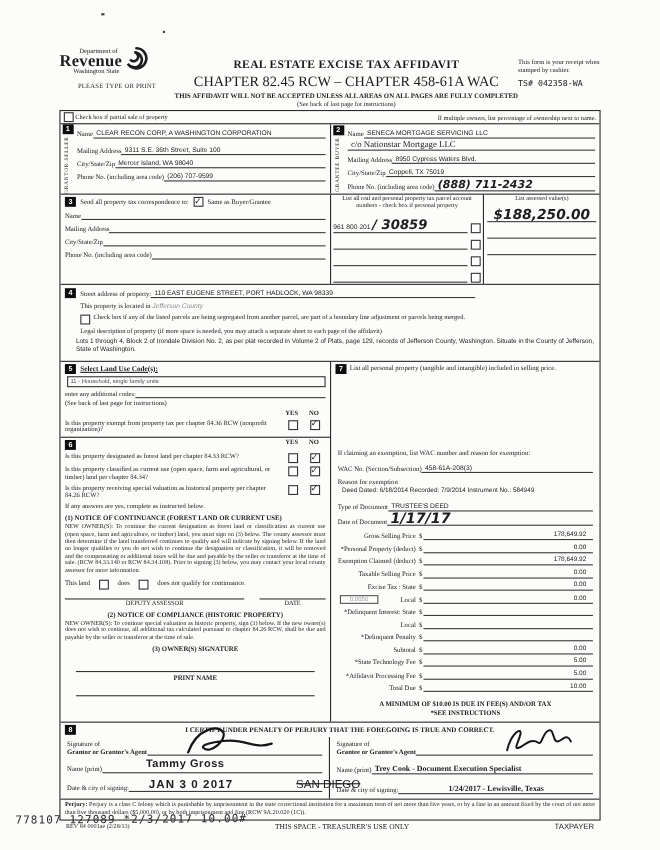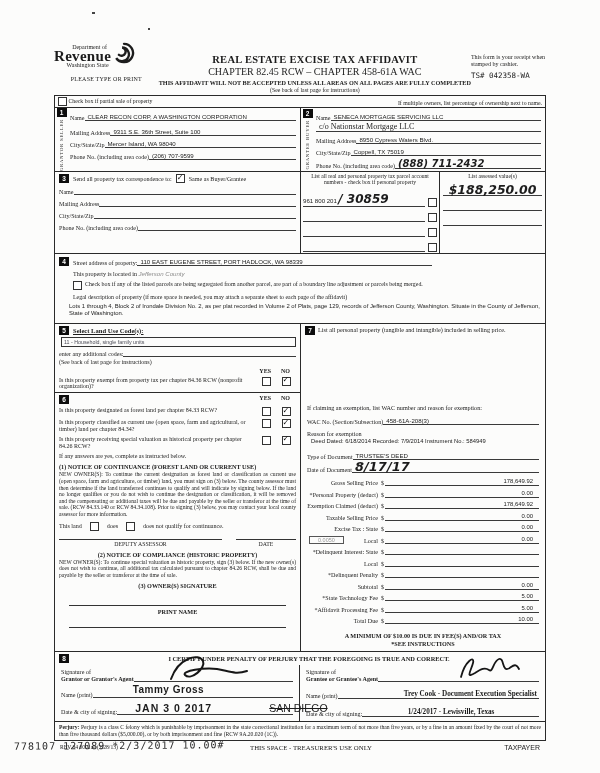--- a/index.html
+++ b/index.html
@@ -11,21 +11,21 @@
   .hdr{display:flex;align-items:flex-start;}
   .hdr-left{width:120px;text-align:center;}
   .logo-row{display:flex;align-items:flex-start;gap:2px;}
   .dept-top{font-size:6px;margin-left:14px;}
   .dept-name{font-size:15px;font-weight:bold;letter-spacing:.3px;line-height:12px;}
   .dept-sub{font-size:6px;margin-left:10px;}
   .logo-swirl{width:22px;height:22px;margin-top:-2px;}
   .please-type{font-size:6px;margin-top:8px;letter-spacing:.2px;}
   .hdr-center{flex:1;text-align:center;padding-top:10px;}
   .h-title{font-size:10.5px;font-weight:bold;letter-spacing:.3px;}
-  .h-sub{font-size:10px;margin-top:1px;text-align:center;}
+  .h-sub{font-size:13px;margin-top:1px;text-align:center;}
   .h-warning{font-size:6.2px;font-weight:bold;margin-top:2px;white-space:nowrap;}
   .h-seeback{font-size:5.8px;margin-top:1px;}
   .hdr-right{width:86px;text-align:left;padding-top:10px;}
   .h-receipt{font-size:6px;line-height:7px;}
   .h-ts{font-family:"DejaVu Sans Mono",monospace;font-size:7.5px;margin-top:3px;white-space:nowrap;}
 
   
   .mainbox{border:1px solid #2a2a2a;margin-top:2px;}
   .row{display:flex;border-bottom:1px solid #2a2a2a;}
   .topline{display:flex;justify-content:space-between;align-items:flex-end;
@@ -394,21 +394,21 @@
           </div>
 
           <div class="doc">
             <div class="fline" style="margin-top:2px;">
               <span class="fl-label">Type of Document</span>
               <span class="fl-val typed">TRUSTEE'S DEED</span>
             </div>
             <div class="fline" style="margin-top:2px;">
               <span class="fl-label">Date of Document</span>
               <span class="fl-val">
-                <span class="hand" style="font-size:13px;line-height:10px;">8/17/17</span>
+                <span class="hand" style="font-size:13px;line-height:10px;">1/17/17</span>
               </span>
             </div>
           </div>
 
           <div class="fee-table">
             <div class="fee-row">
                 <span class="fee-label">Gross Selling Price</span>
                 <span class="fee-dollar">$</span>
                 <span class="fee-line">178,649.92</span>
               </div>
@@ -516,21 +516,21 @@
           <svg class="sig-svg" style="left:155px;top:-12px;" width="70" height="30" viewBox="0 0 70 30">
             <path d="M6 24 C10 8, 20 2, 18 10 C16 18, 10 26, 20 20 C26 16, 30 14, 34 17 C38 20, 38 8, 44 6 C50 4, 46 22, 56 14 C60 11, 62 12, 64 16" fill="none" stroke="#161616" stroke-width="1.8" stroke-linecap="round"></path>
           </svg>
           <div class="fline" style="margin-top:2px;">
             <span class="two-line fl-label">
               <span>Signature of</span><br>
               <b>Grantee or Grantee's Agent</b>
             </span>
             <span class="fl-val"></span>
           </div>
-          <div class="fline" style="margin-top:8px;text-align:right;">
+          <div class="fline" style="margin-top:8px;">
             <span class="fl-label">Name (print)</span>
             <span class="fl-val printed-sig">Trey Cook - Document Execution Specialist</span>
           </div>
           <div class="fline" style="margin-top:9px;text-align:center;">
             <span class="fl-label">Date &amp; city of signing:</span>
             <span class="fl-val printed-sig">1/24/2017 - Lewisville, Texas</span>
           </div>
         </div>
       </div>
 

